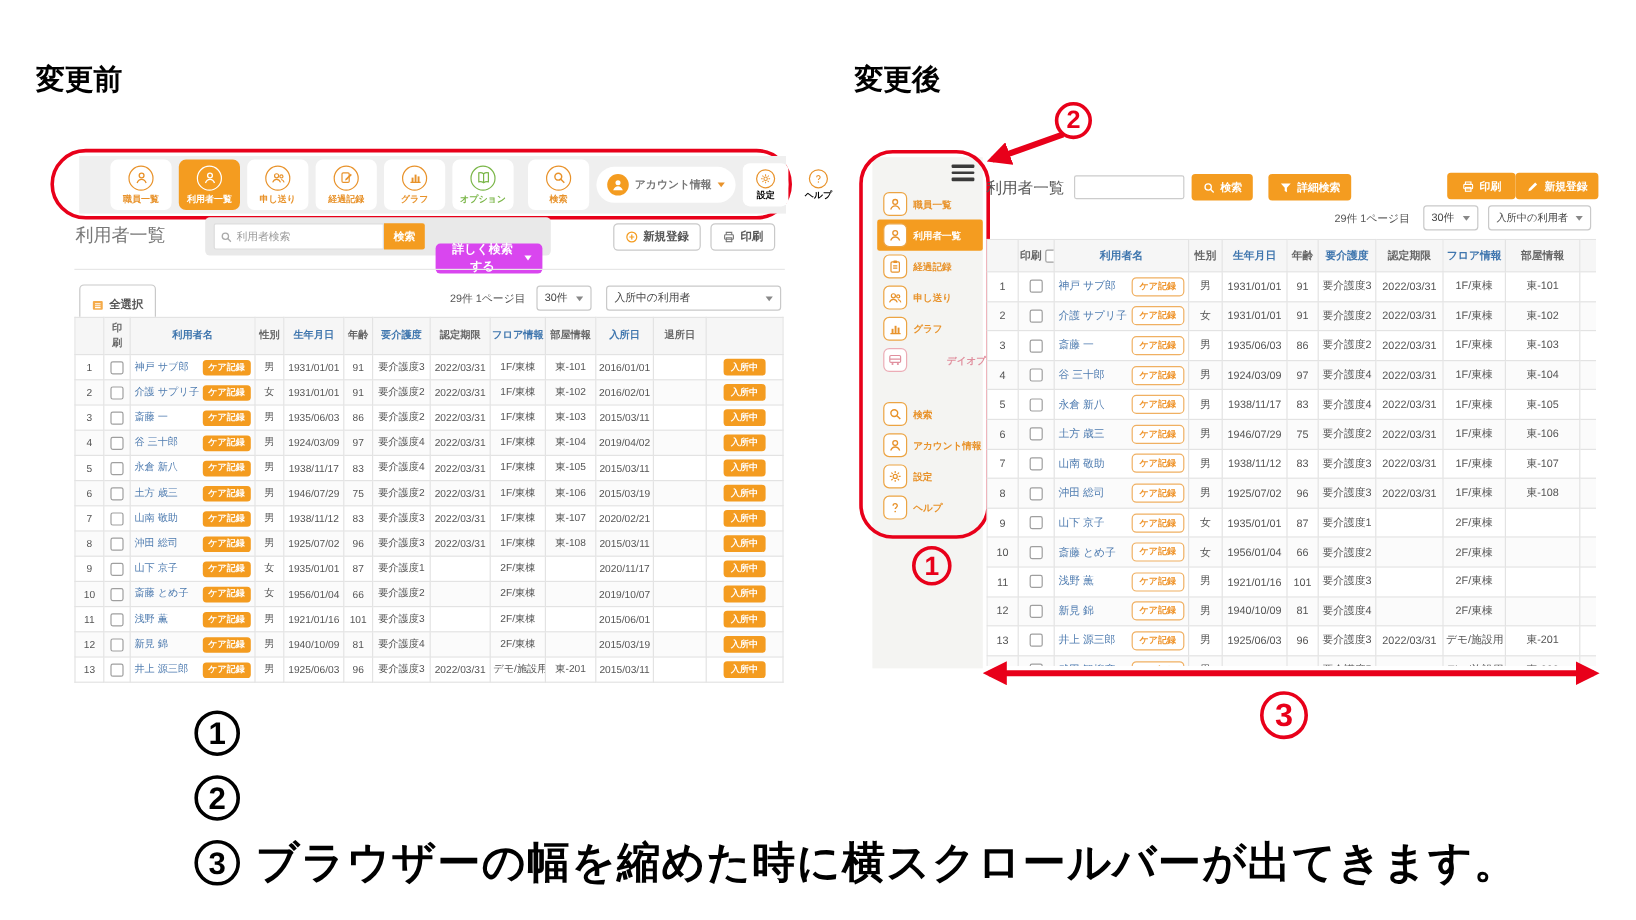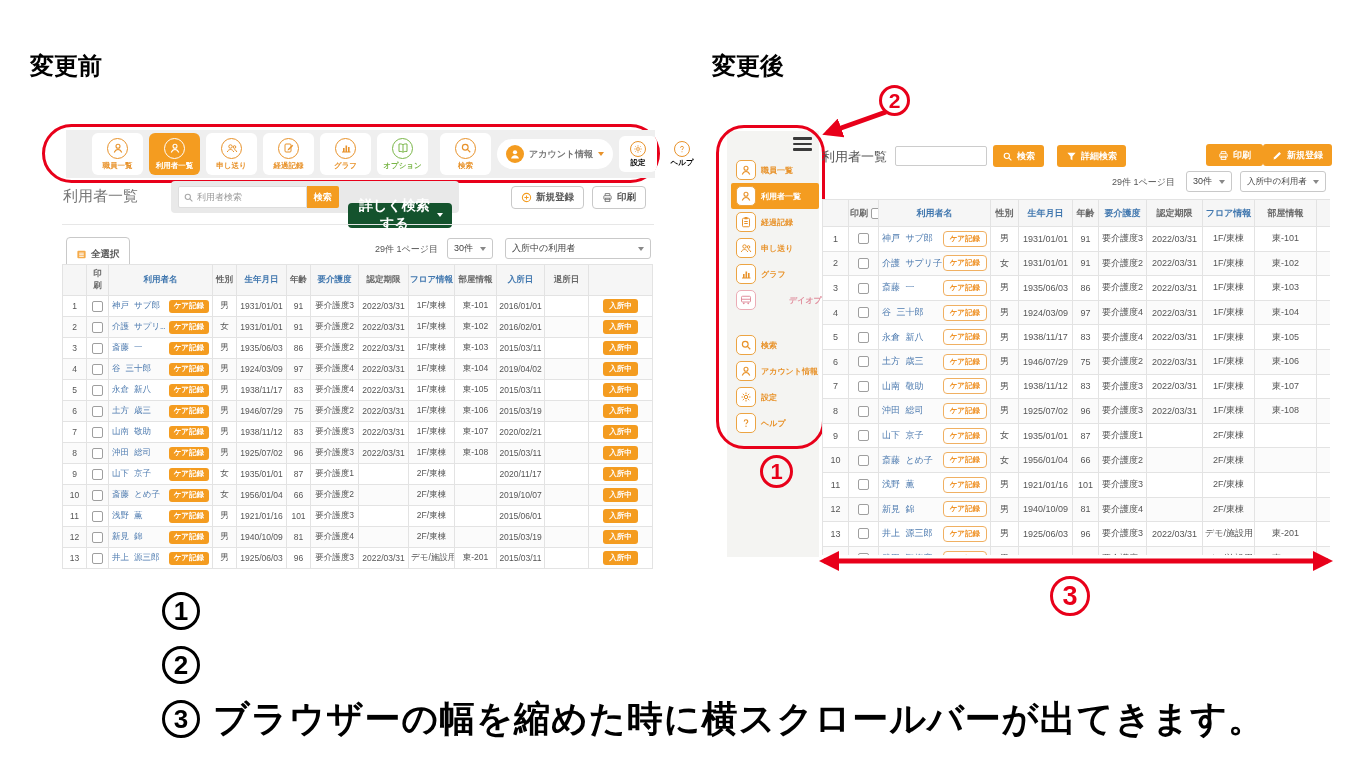--- a/index.html
+++ b/index.html
@@ -31,21 +31,21 @@
 
   
   .b-title{position:absolute;left:63px;top:187px;font-size:15px;color:#777;}
   .b-searchgroup{position:absolute;left:171px;top:181px;width:288px;height:32px;background:#e9e9e9;border-radius:4px;display:flex;align-items:center;padding:0 7px;box-sizing:border-box;}
   .b-input-wrap{position:relative;width:164px;height:22px;background:#fff;border:1px solid #ddd;border-radius:2px 0 0 2px;box-sizing:border-box;}
   .b-input-wrap input{position:absolute;inset:0;border:none;outline:none;padding:0 2px 0 18px;font-size:9px;color:#444;background:transparent;width:100%;box-sizing:border-box;}
   .b-input-wrap input::placeholder{color:#9a9a9a;}
   .in-mag{position:absolute;left:4px;top:4.5px;width:11px;height:11px;color:#aaa;}
   .in-mag svg{width:11px;height:11px;display:block;}
   .b-btn-search{width:38px;height:22px;background:#f49c20;border:none;border-radius:0 2px 2px 0;color:#fff;font-size:9px;font-weight:bold;cursor:pointer;}
-  .b-btn-adv{margin-left:9px;height:25px;padding:0 9px;background:#14532d;border:none;border-radius:4px;color:#fff;font-size:14px;font-weight:bold;display:flex;align-items:center;gap:5px;cursor:pointer;margin-top:36px;}
+  .b-btn-adv{margin-left:9px;height:25px;padding:0 9px;background:#d946ef;border:none;border-radius:4px;color:#fff;font-size:10px;font-weight:bold;display:flex;align-items:center;gap:5px;cursor:pointer;margin-top:36px;}
   .b-actions{position:absolute;left:511px;top:186px;display:flex;gap:8px;}
   .btn-outline{height:23px;background:#fff;border:1px solid #c9c9c9;border-radius:4px;display:flex;align-items:center;gap:4px;padding:0 9px;font-size:9.5px;color:#555;font-weight:bold;cursor:pointer;}
   .bicn{width:11px;height:11px;display:flex;} .bicn svg{width:11px;height:11px;display:block;}
   .bicn.orange{color:#f49c20;} .bicn.gray{color:#777;} .bicn.white{color:#fff;}
   .b-divider{position:absolute;left:62px;top:224px;width:592px;height:1px;background:#e7e7e7;}
   .b-selectall{position:absolute;left:66px;top:237px;height:34px;}
   .b-pageinfo{position:absolute;left:375px;top:243px;font-size:9px;color:#555;}
   .sel{position:absolute;height:21px;background:#fff;border:1px solid #c9c9c9;border-radius:3px;display:flex;align-items:center;justify-content:space-between;padding:0 6px;font-size:9px;color:#444;box-sizing:border-box;cursor:pointer;}
   #bPageSize{left:447px;top:238px;width:46px;}
   #bFilter{left:505px;top:238px;width:146px;}
@@ -53,21 +53,21 @@
   
   table{border-collapse:collapse;table-layout:fixed;background:#fff;}
   .b-table{position:absolute;left:62px;top:264px;width:591px;font-size:8.5px;color:#555;}
   .b-table th,.b-table td,.a-table th,.a-table td{border:1px solid #e3e3e3;white-space:nowrap;overflow:hidden;}
   thead th{background:#f6f6f6;color:#666;font-weight:bold;text-align:center;}
   .b-table thead th{height:28px;font-size:8.5px;}
   .b-table td{height:20px;padding:0 2px;text-align:center;}
   th.sortable{color:#3f76ae;cursor:pointer;}
   tbody tr:nth-child(even) td{background:#fbfbfb;}
   .namecell{display:flex;align-items:center;justify-content:space-between;padding:0 1px;}
-  .nm{color:#4f7cb0;cursor:pointer;overflow:hidden;text-overflow:ellipsis;font-family:Liberation Mono, monospace;}
+  .nm{color:#4f7cb0;cursor:pointer;overflow:hidden;text-overflow:ellipsis;}
   .care-solid{background:#f49c20;color:#fff;border-radius:3px;padding:1.5px 5px;font-size:7.5px;font-weight:bold;flex:0 0 auto;cursor:pointer;}
   .care-line{background:#fff;border:1px solid #f0b062;color:#ef9329;border-radius:4px;padding:2px 6px;font-size:7.5px;font-weight:bold;flex:0 0 auto;cursor:pointer;}
   .badge{display:inline-block;background:#f49c20;color:#fff;border-radius:3px;padding:2px 6px;font-size:7.5px;font-weight:bold;}
   .cb{display:inline-block;width:9px;height:9px;border:1px solid #9f9f9f;border-radius:2px;background:#fff;vertical-align:middle;cursor:pointer;}
 
   
   .a-sidebar{position:absolute;left:727px;top:131px;width:92px;height:426px;background:#f4f4f2;}
   .hamburger{position:absolute;right:7px;top:6px;width:19px;cursor:pointer;}
   .hamburger i{display:block;height:2.6px;background:#3a3a3a;margin-bottom:3.1px;border-radius:1px;}
   #aSide{position:absolute;left:4px;top:26px;width:88px;}

